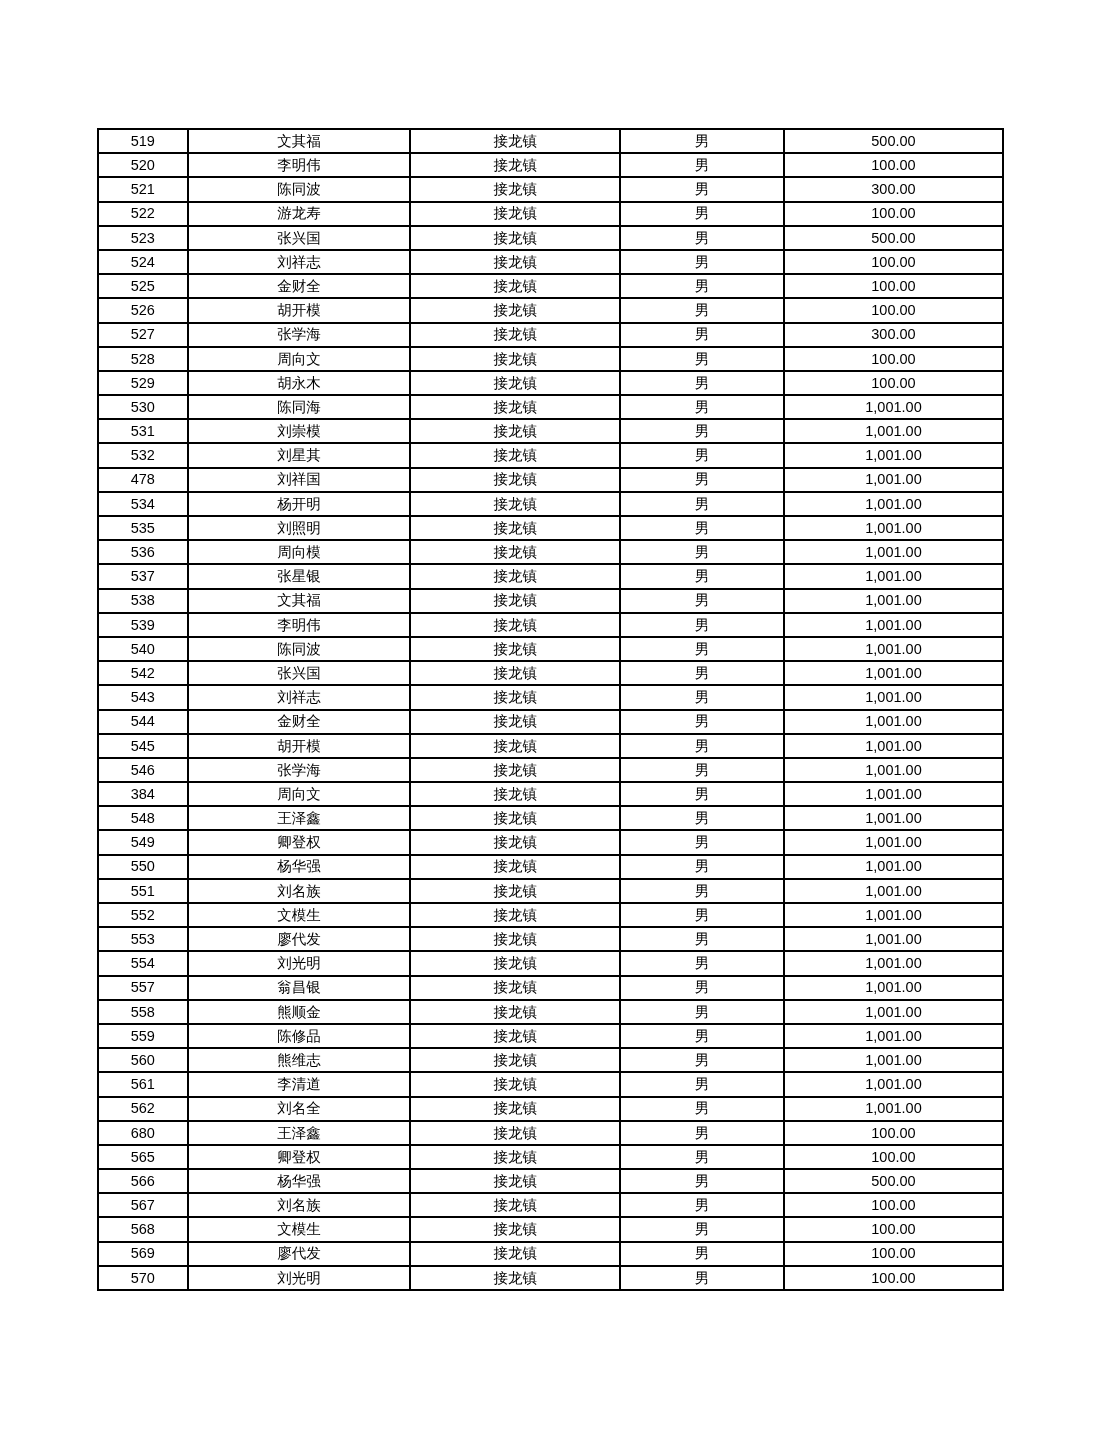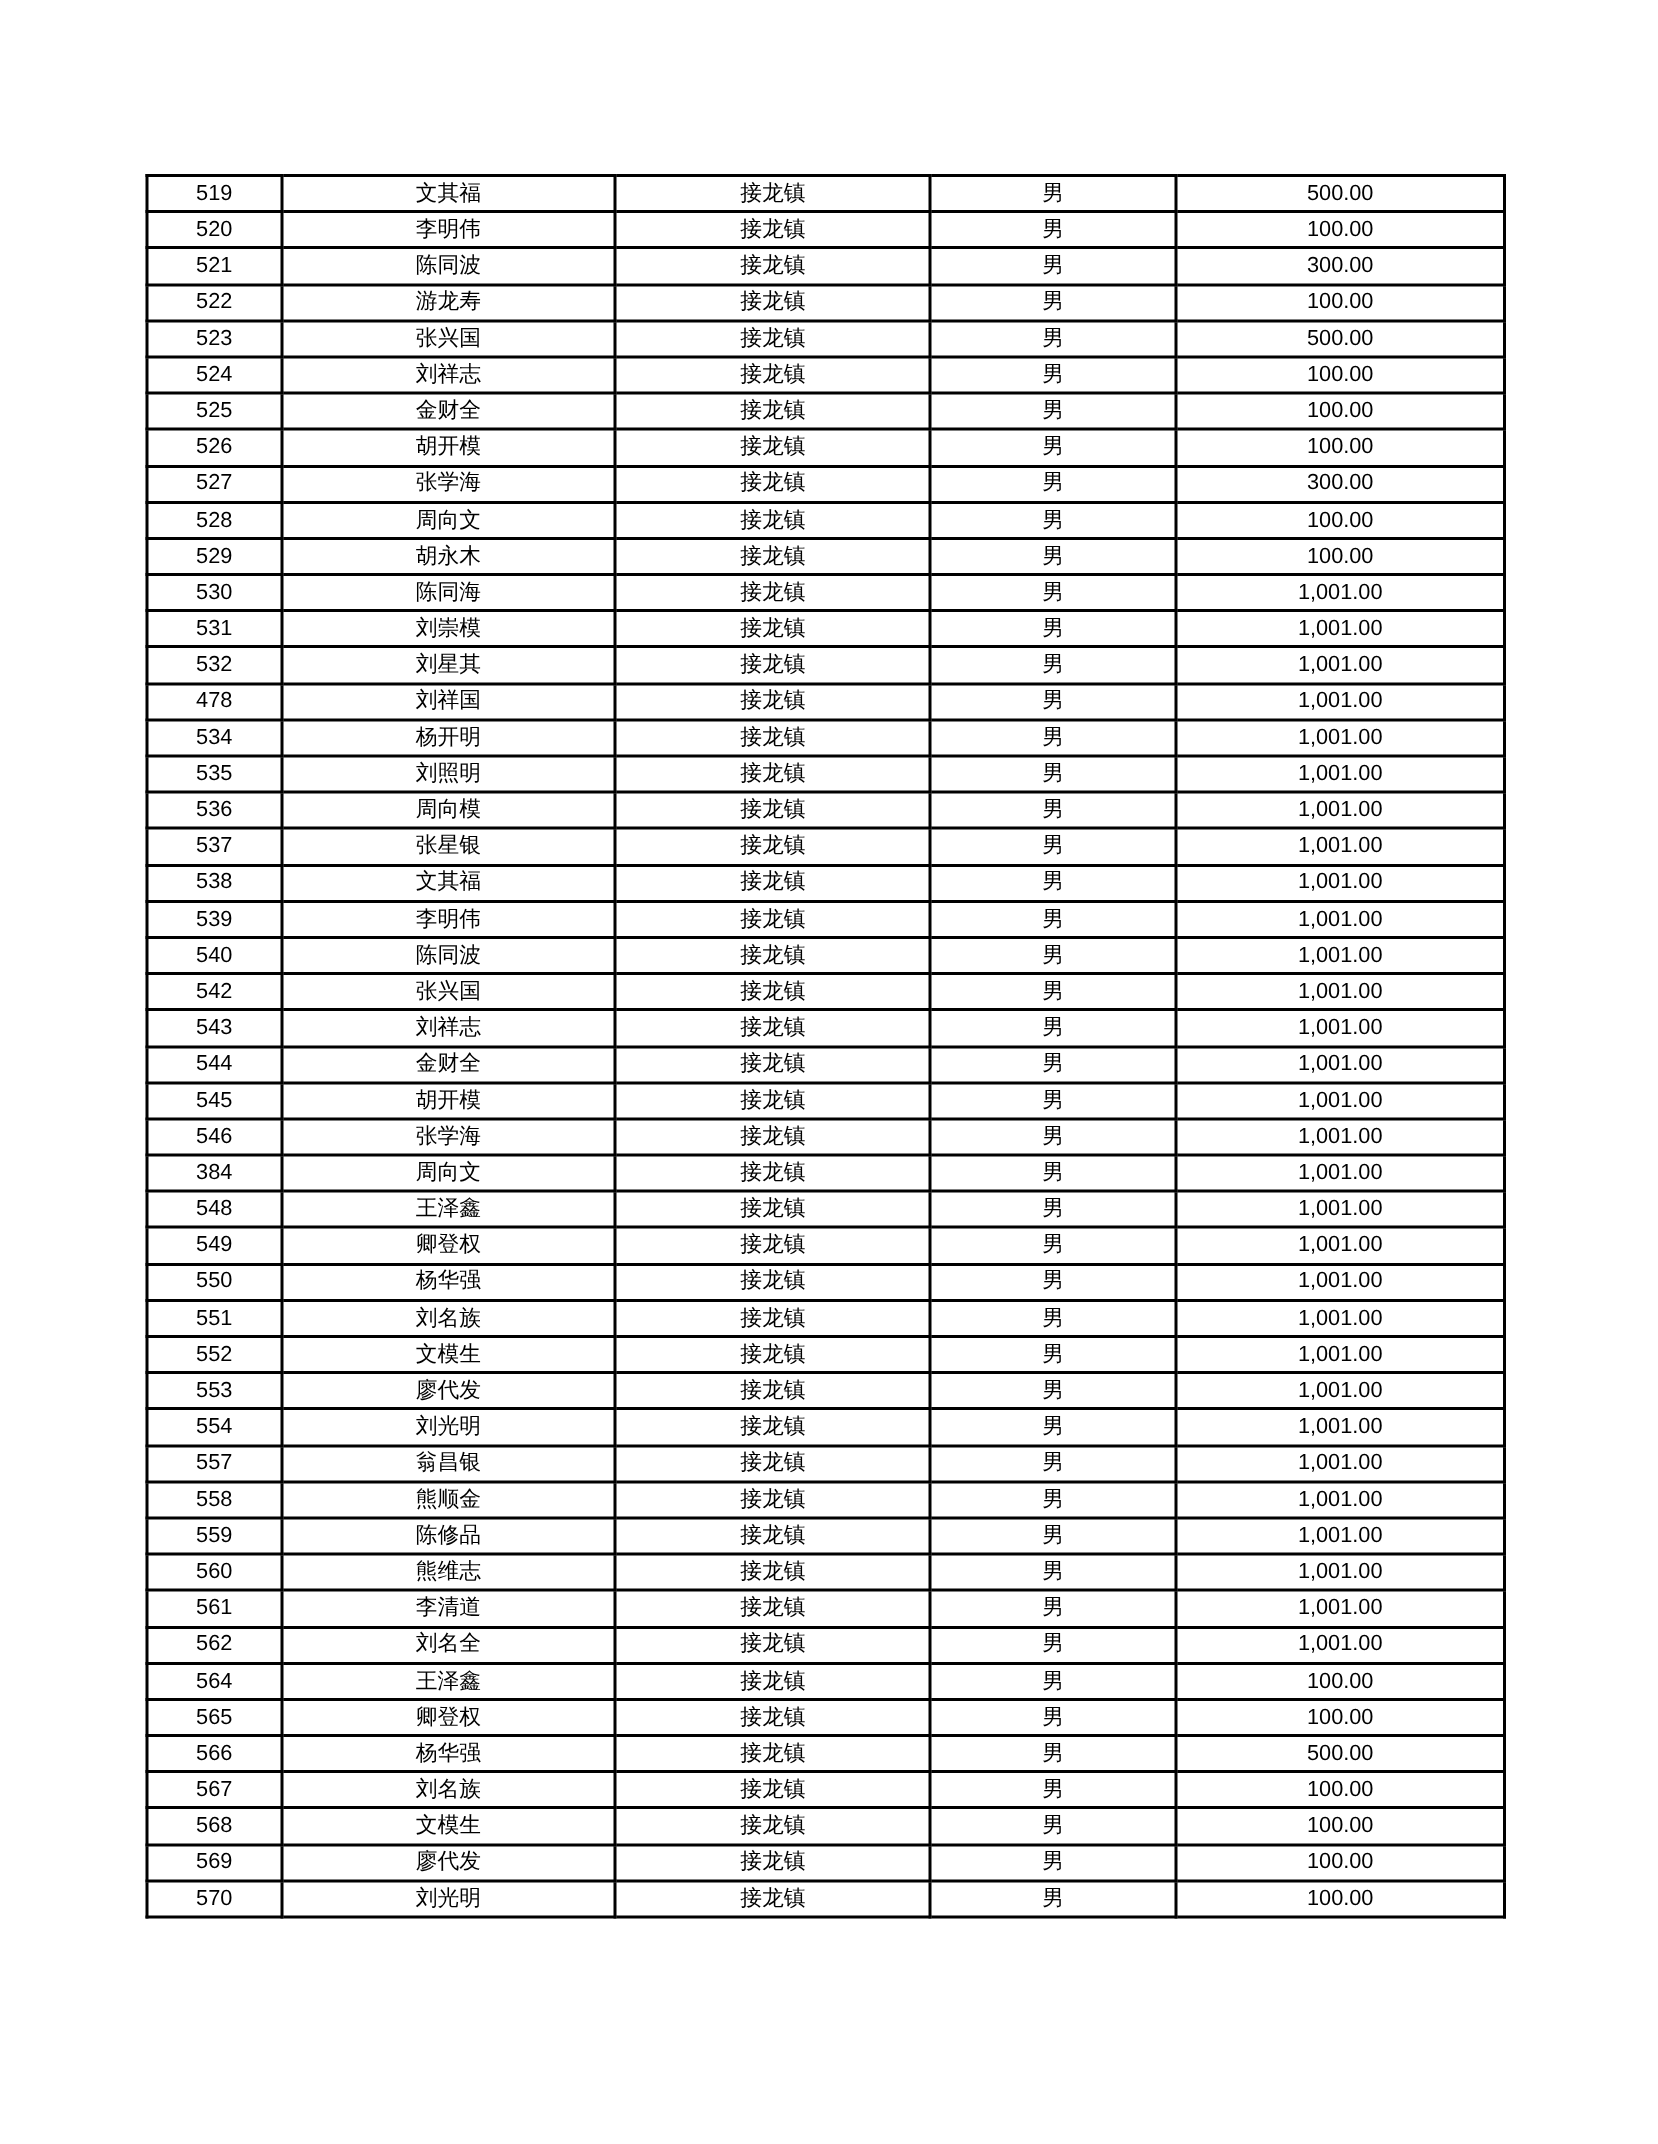--- a/index.html
+++ b/index.html
@@ -16,21 +16,21 @@
   .page {
     position: relative;
     width: 1105px;
     height: 1429px;
     background: #ffffff;
     overflow: hidden;
   }
   table.roster {
     position: absolute;
     left: 97px;
-    top: 116px;
+    top: 128px;
     width: 907px;
     height: 1163px;
     border-collapse: collapse;
     table-layout: fixed;
   }
   table.roster td {
     border: 2px solid #000000;
     text-align: center;
     vertical-align: middle;
     font-size: 14.5px;
@@ -340,21 +340,21 @@
           <td>1,001.00</td>
         </tr>
         <tr>
           <td>562</td>
           <td>刘名全</td>
           <td>接龙镇</td>
           <td>男</td>
           <td>1,001.00</td>
         </tr>
         <tr>
-          <td>564</td>
+          <td>680</td>
           <td>王泽鑫</td>
           <td>接龙镇</td>
           <td>男</td>
           <td>100.00</td>
         </tr>
         <tr>
           <td>565</td>
           <td>卿登权</td>
           <td>接龙镇</td>
           <td>男</td>

